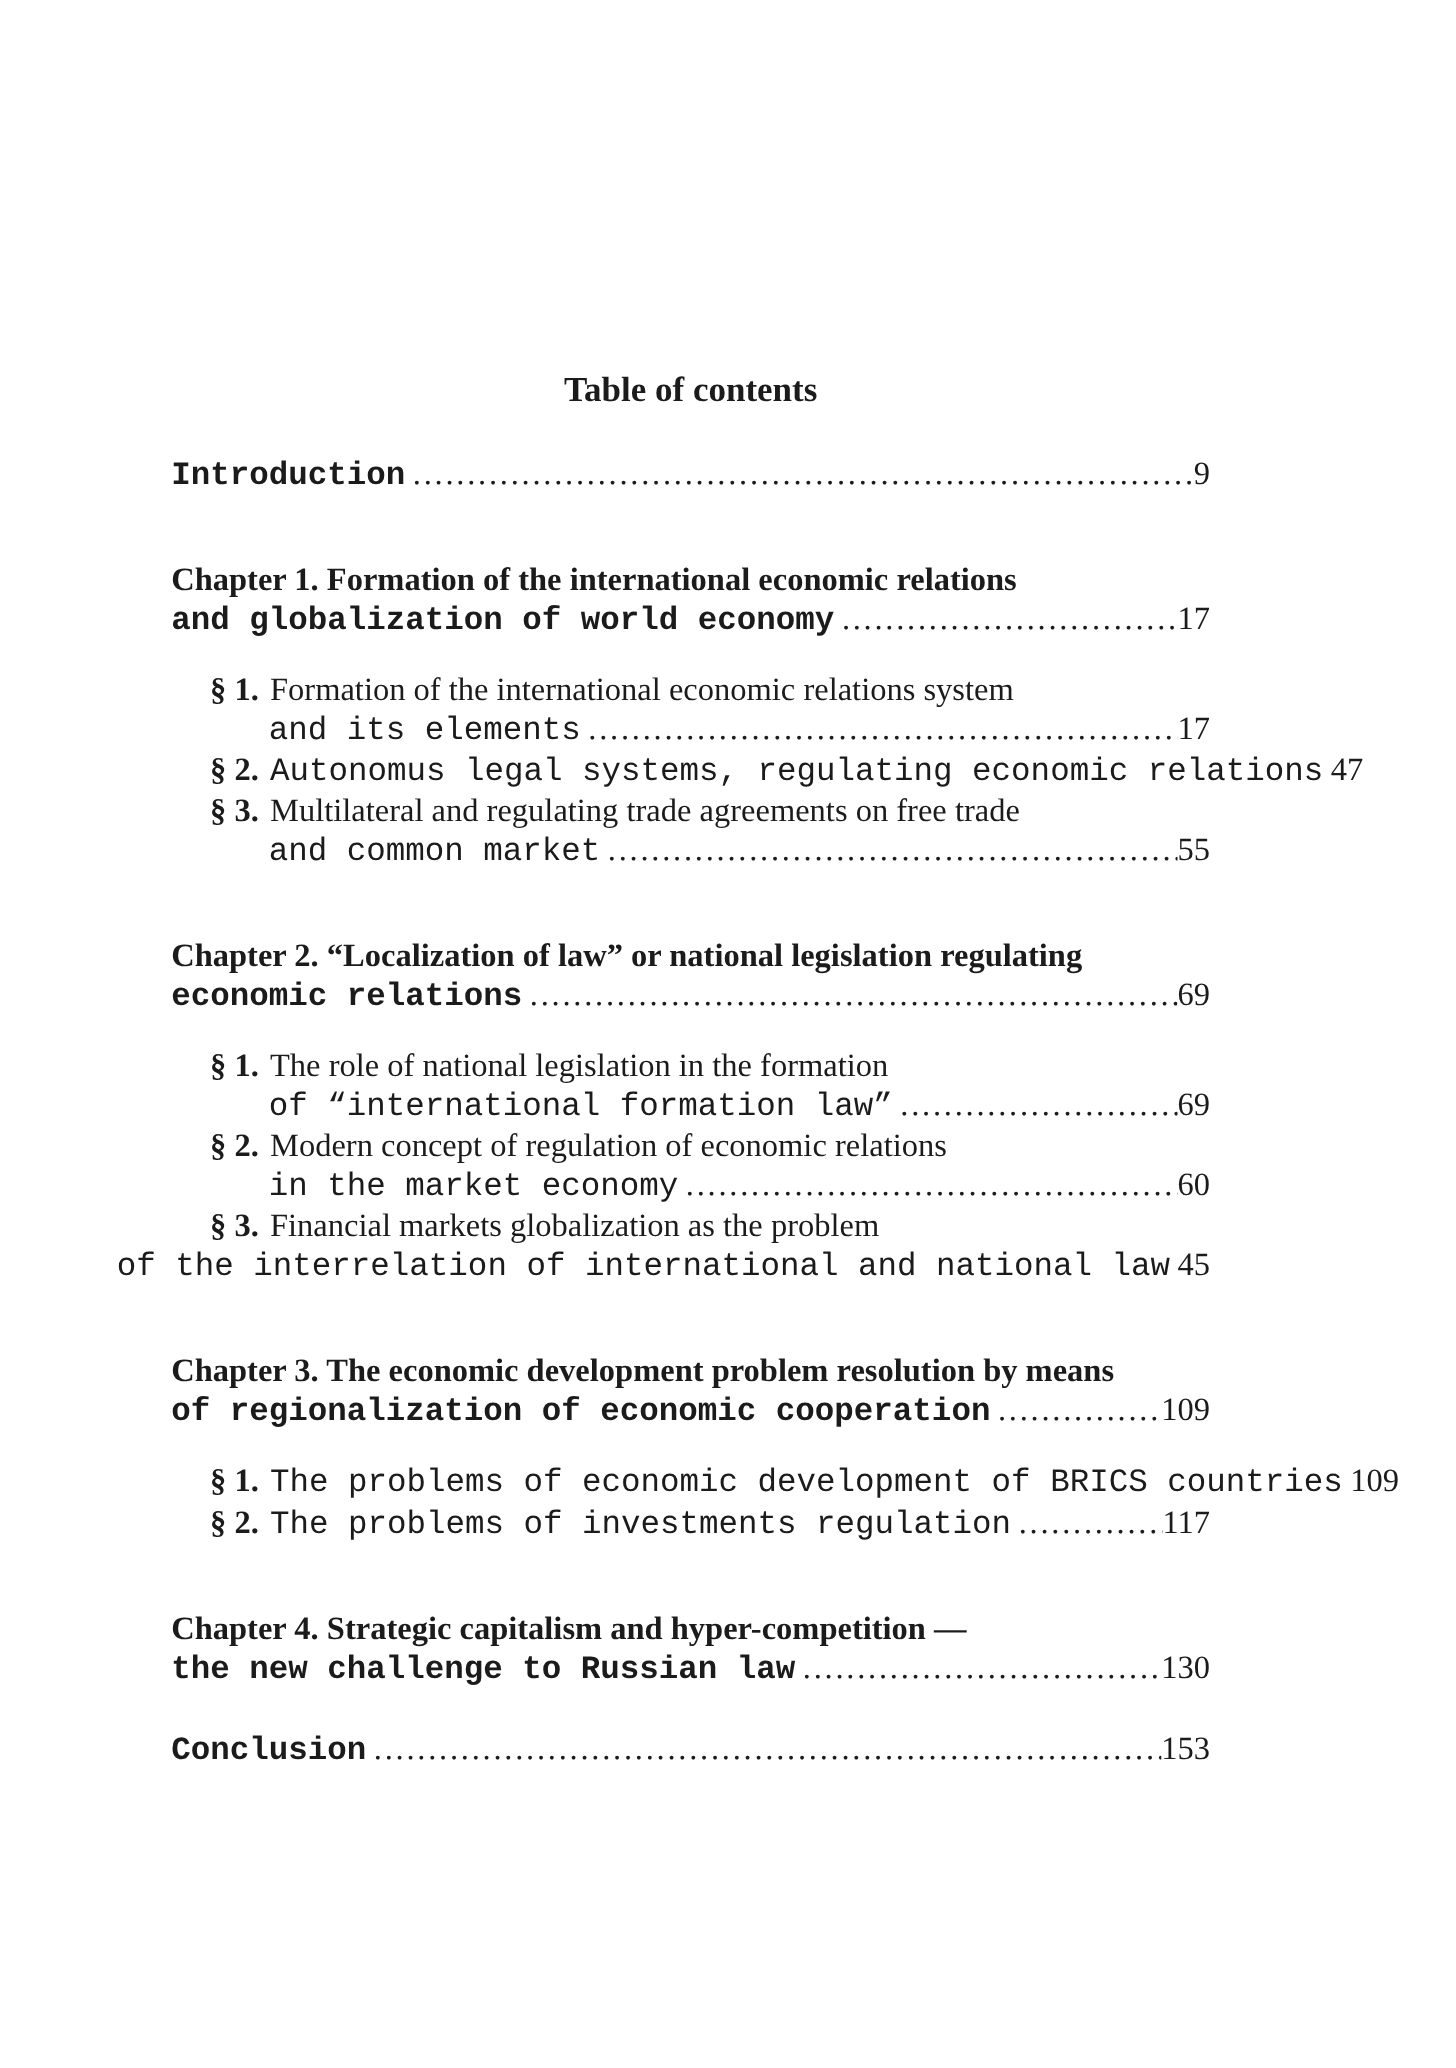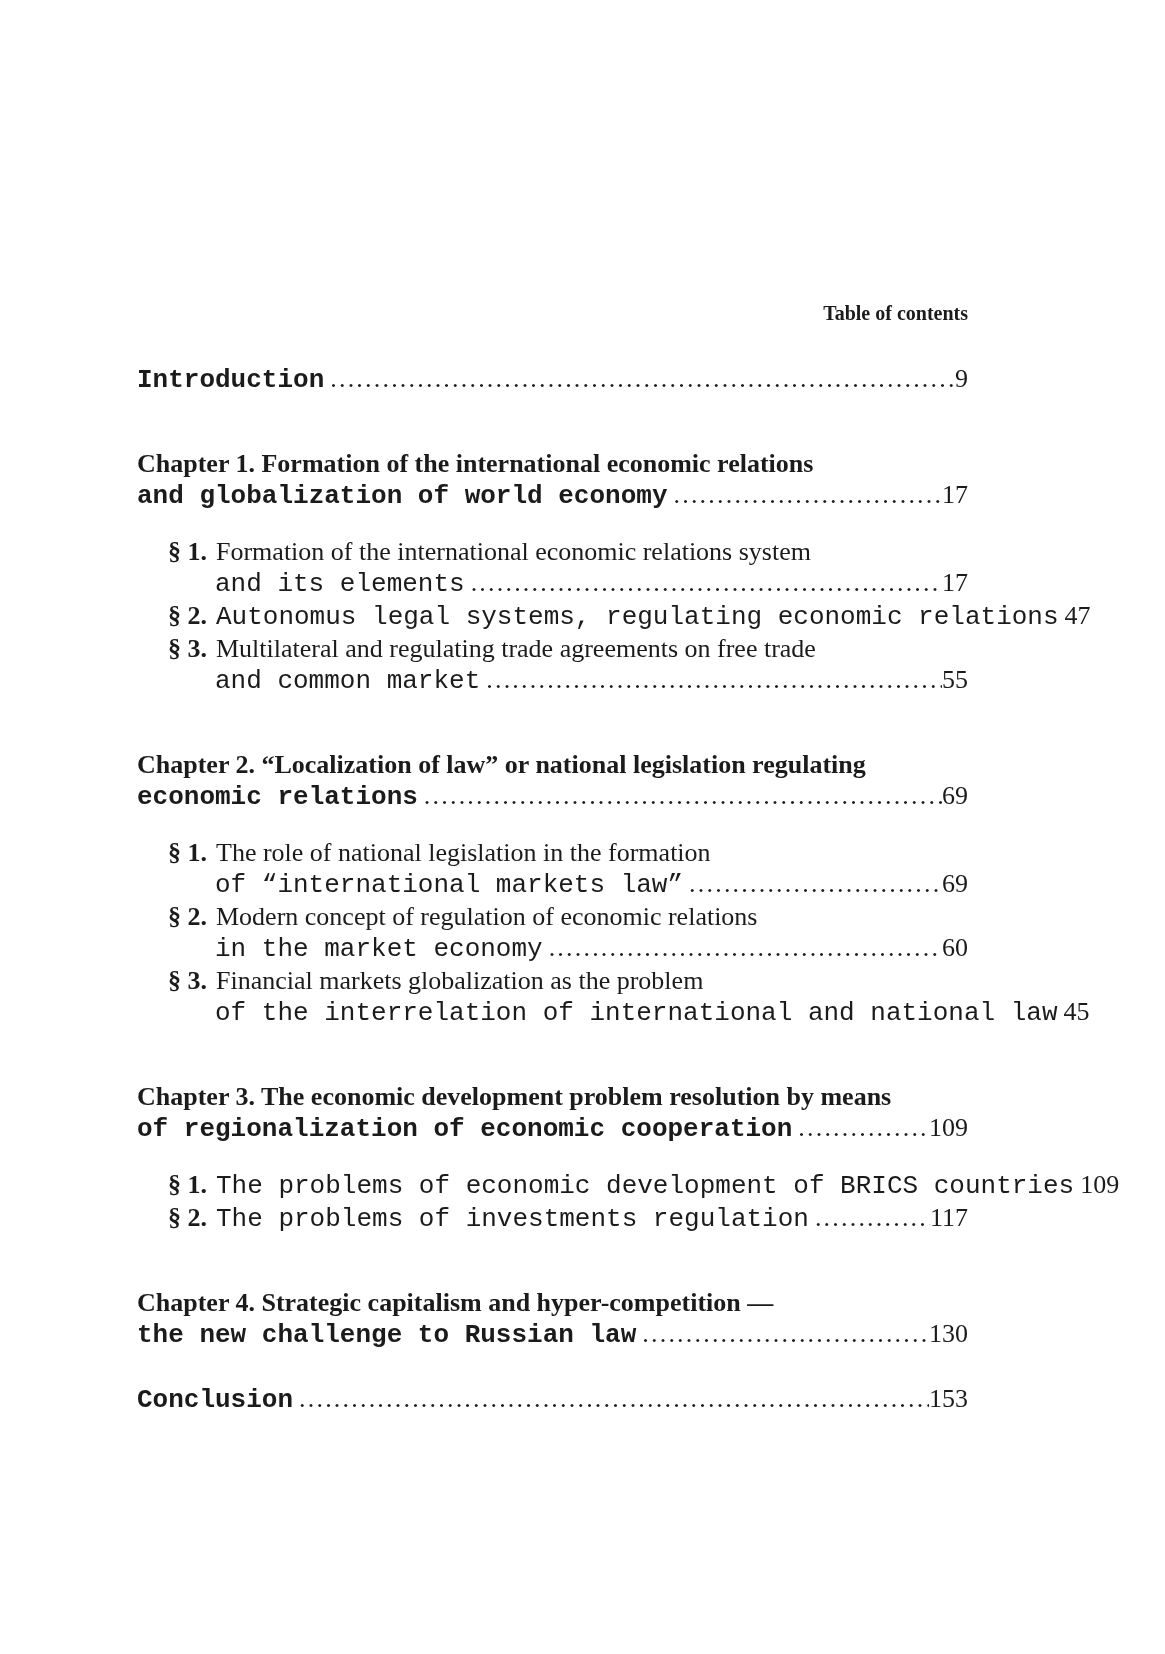--- a/index.html
+++ b/index.html
@@ -5,39 +5,39 @@
   html,body{margin:0;padding:0;background:#ffffff;}
   .page{
     width:1165px;height:1654px;box-sizing:border-box;
     padding:296px 197px 0 137px;
     background:#ffffff;color:#1b1b1b;
     font-family:"Liberation Serif", serif;
     font-size:26px;line-height:31px;
   }
   .b{font-weight:bold;}
   .title{
-    font-size:20px;font-weight:bold;text-align:right;
+    font-size:28px;font-weight:bold;text-align:center;
     margin:0 0 33px 0;line-height:34px;
   }
   .row{display:flex;align-items:baseline;}
   .lbl{white-space:nowrap;font-family:Liberation Mono, monospace;}
   .leader{
     flex:1 1 auto;min-width:0;overflow:hidden;white-space:nowrap;
     padding-left:6px;font-weight:normal;
   }
   .leader::after{
     content:"......................................................................................................................................................................";
     letter-spacing:2.2px;
   }
   .pg{font-weight:normal;white-space:nowrap;}
   .chapter{margin-top:52px;}
   .sec-first{margin-top:24px;}
   .sec-line1{padding-left:31px;}
   .sec-row1{padding-left:31px;}
-  .cont{padding-left:78px;}
+  .cont{padding-left:78px;justify-content:flex-end;}
   .num{font-weight:bold;margin-right:9px;white-space:nowrap;}
   .conclusion{margin-top:32px;}
 </style>
 </head>
 <body>
 
 <div class="page">
 
   <h1 class="title">Table of contents</h1>
 
@@ -94,21 +94,21 @@
       <span class="leader"></span>
       <span class="pg">69</span>
     </div>
   </div>
 
   <div class="sec sec-first">
     <div class="sec-line1">
       <span class="num">§ 1.</span><span>The role of national legislation in the formation</span>
     </div>
     <div class="row cont">
-      <span class="lbl">of “international markets law”</span>
+      <span class="lbl">of “international formation law”</span>
       <span class="leader"></span>
       <span class="pg">69</span>
     </div>
   </div>
 
   <div class="sec">
     <div class="sec-line1">
       <span class="num">§ 2.</span><span>Modern concept of regulation of economic relations</span>
     </div>
     <div class="row cont">

